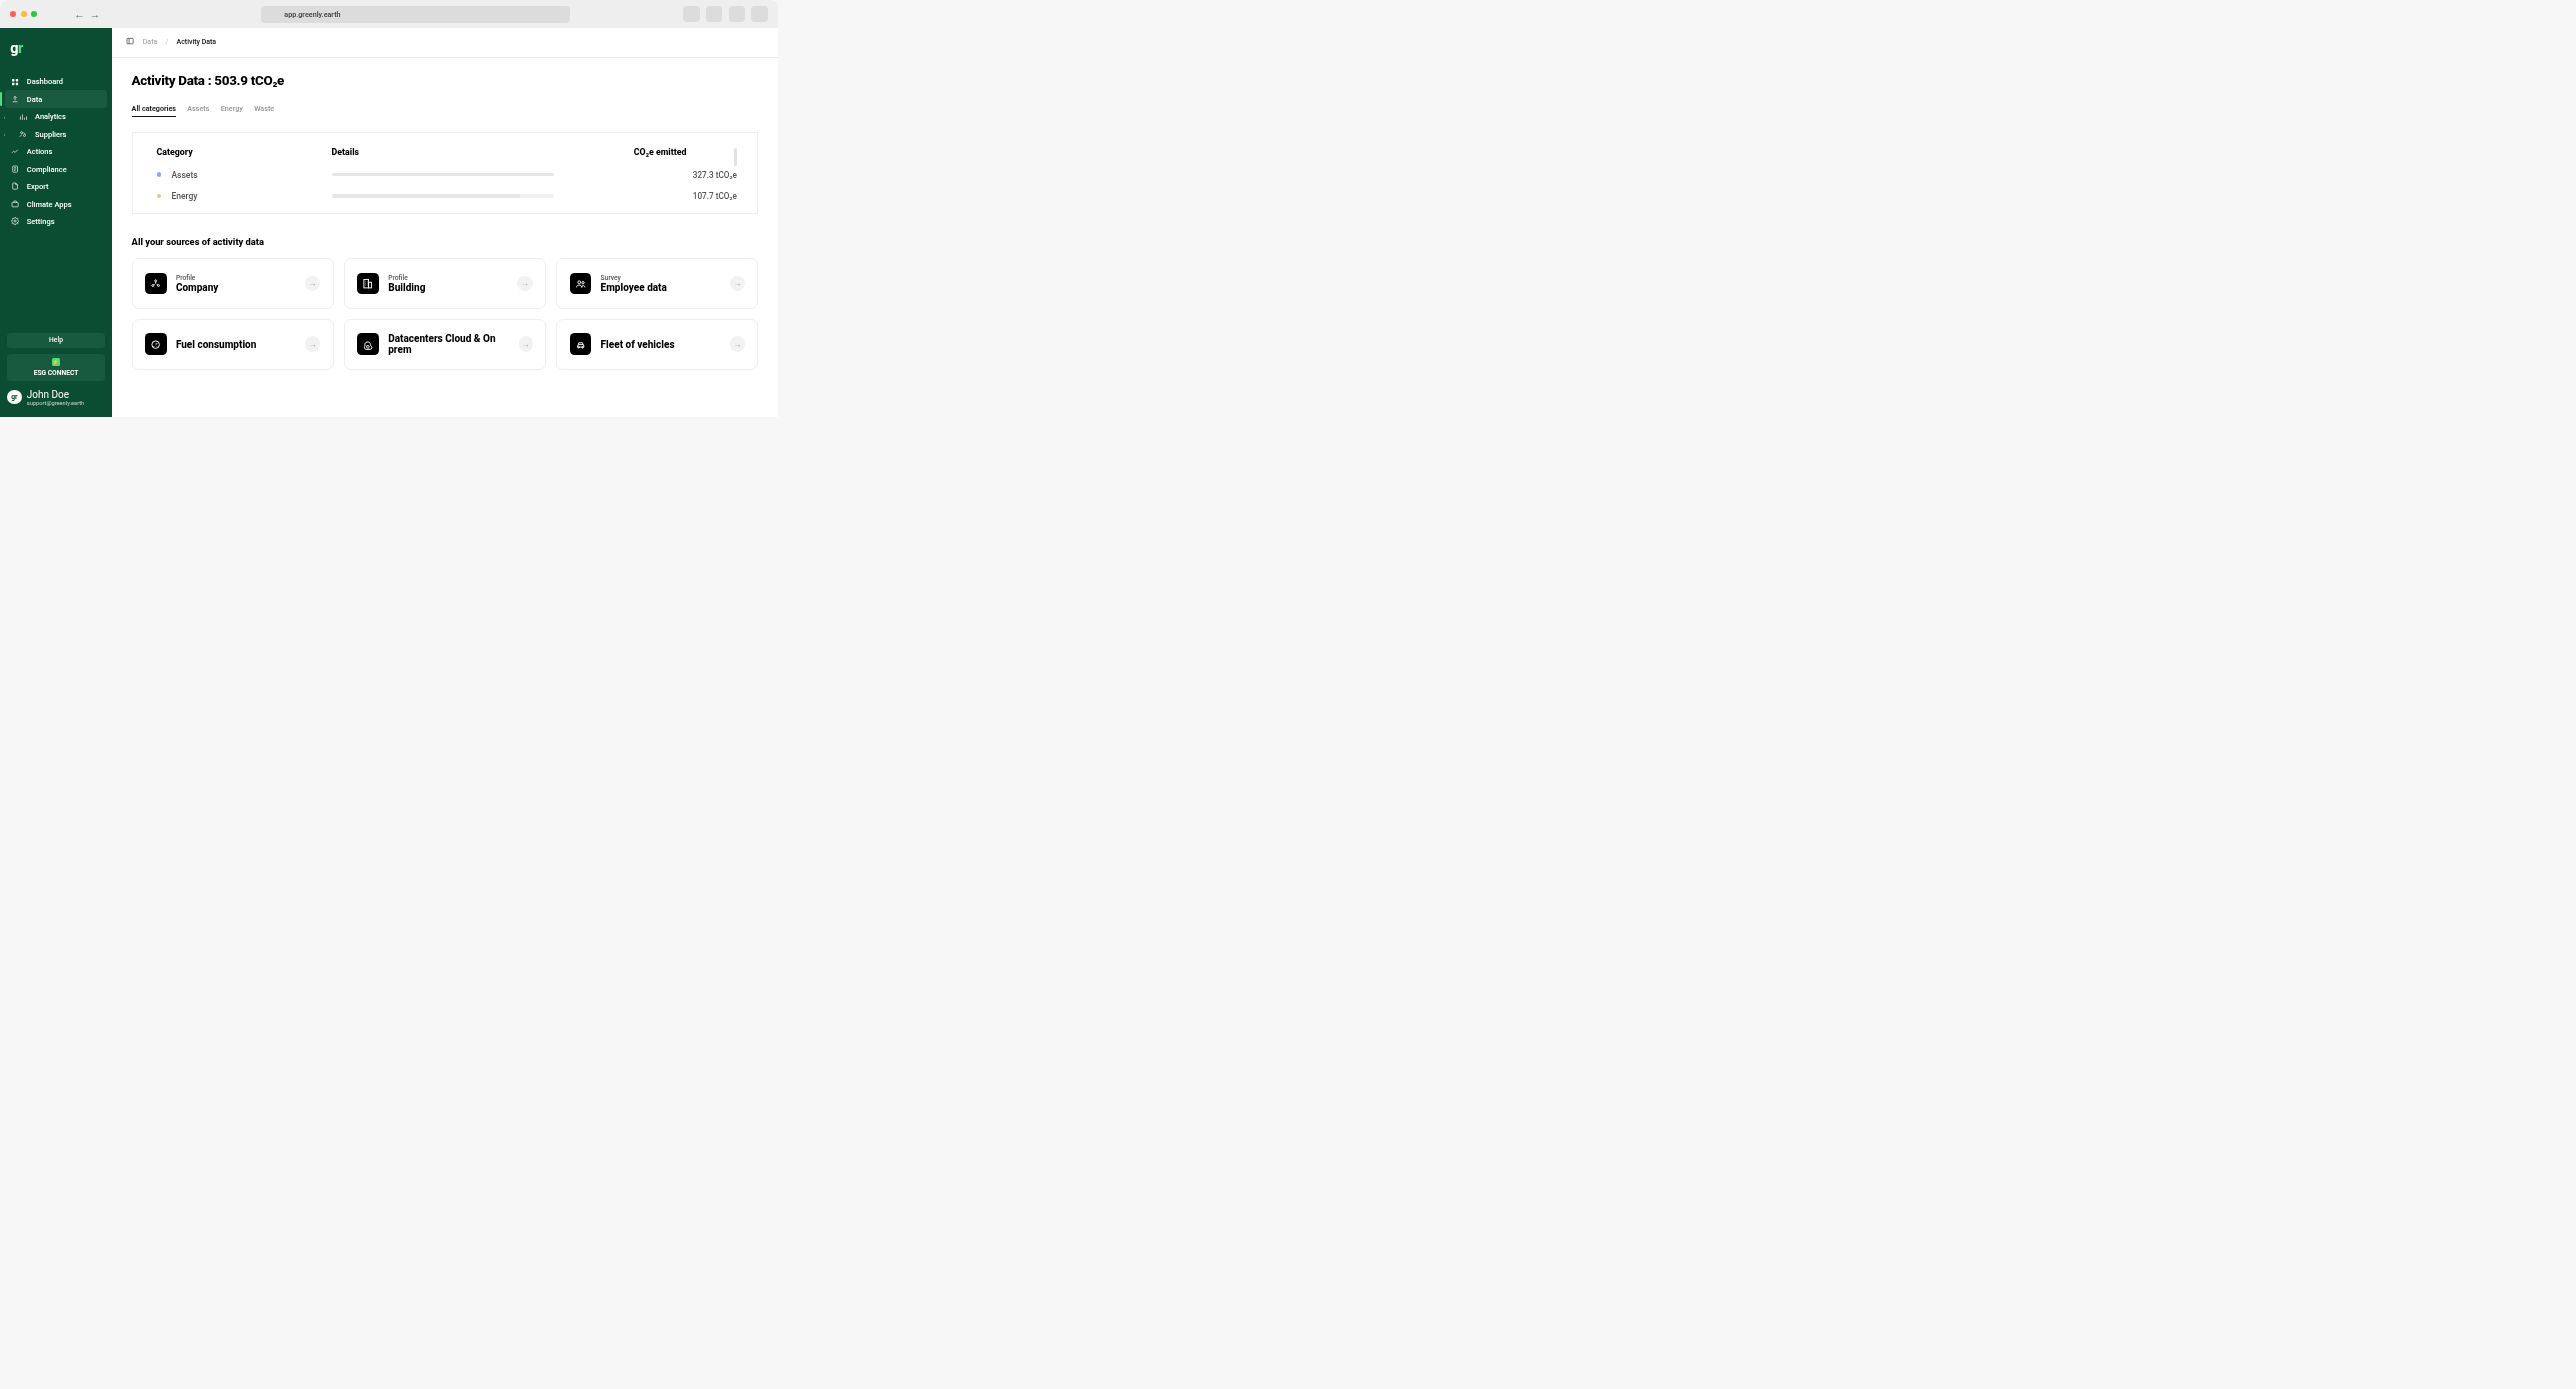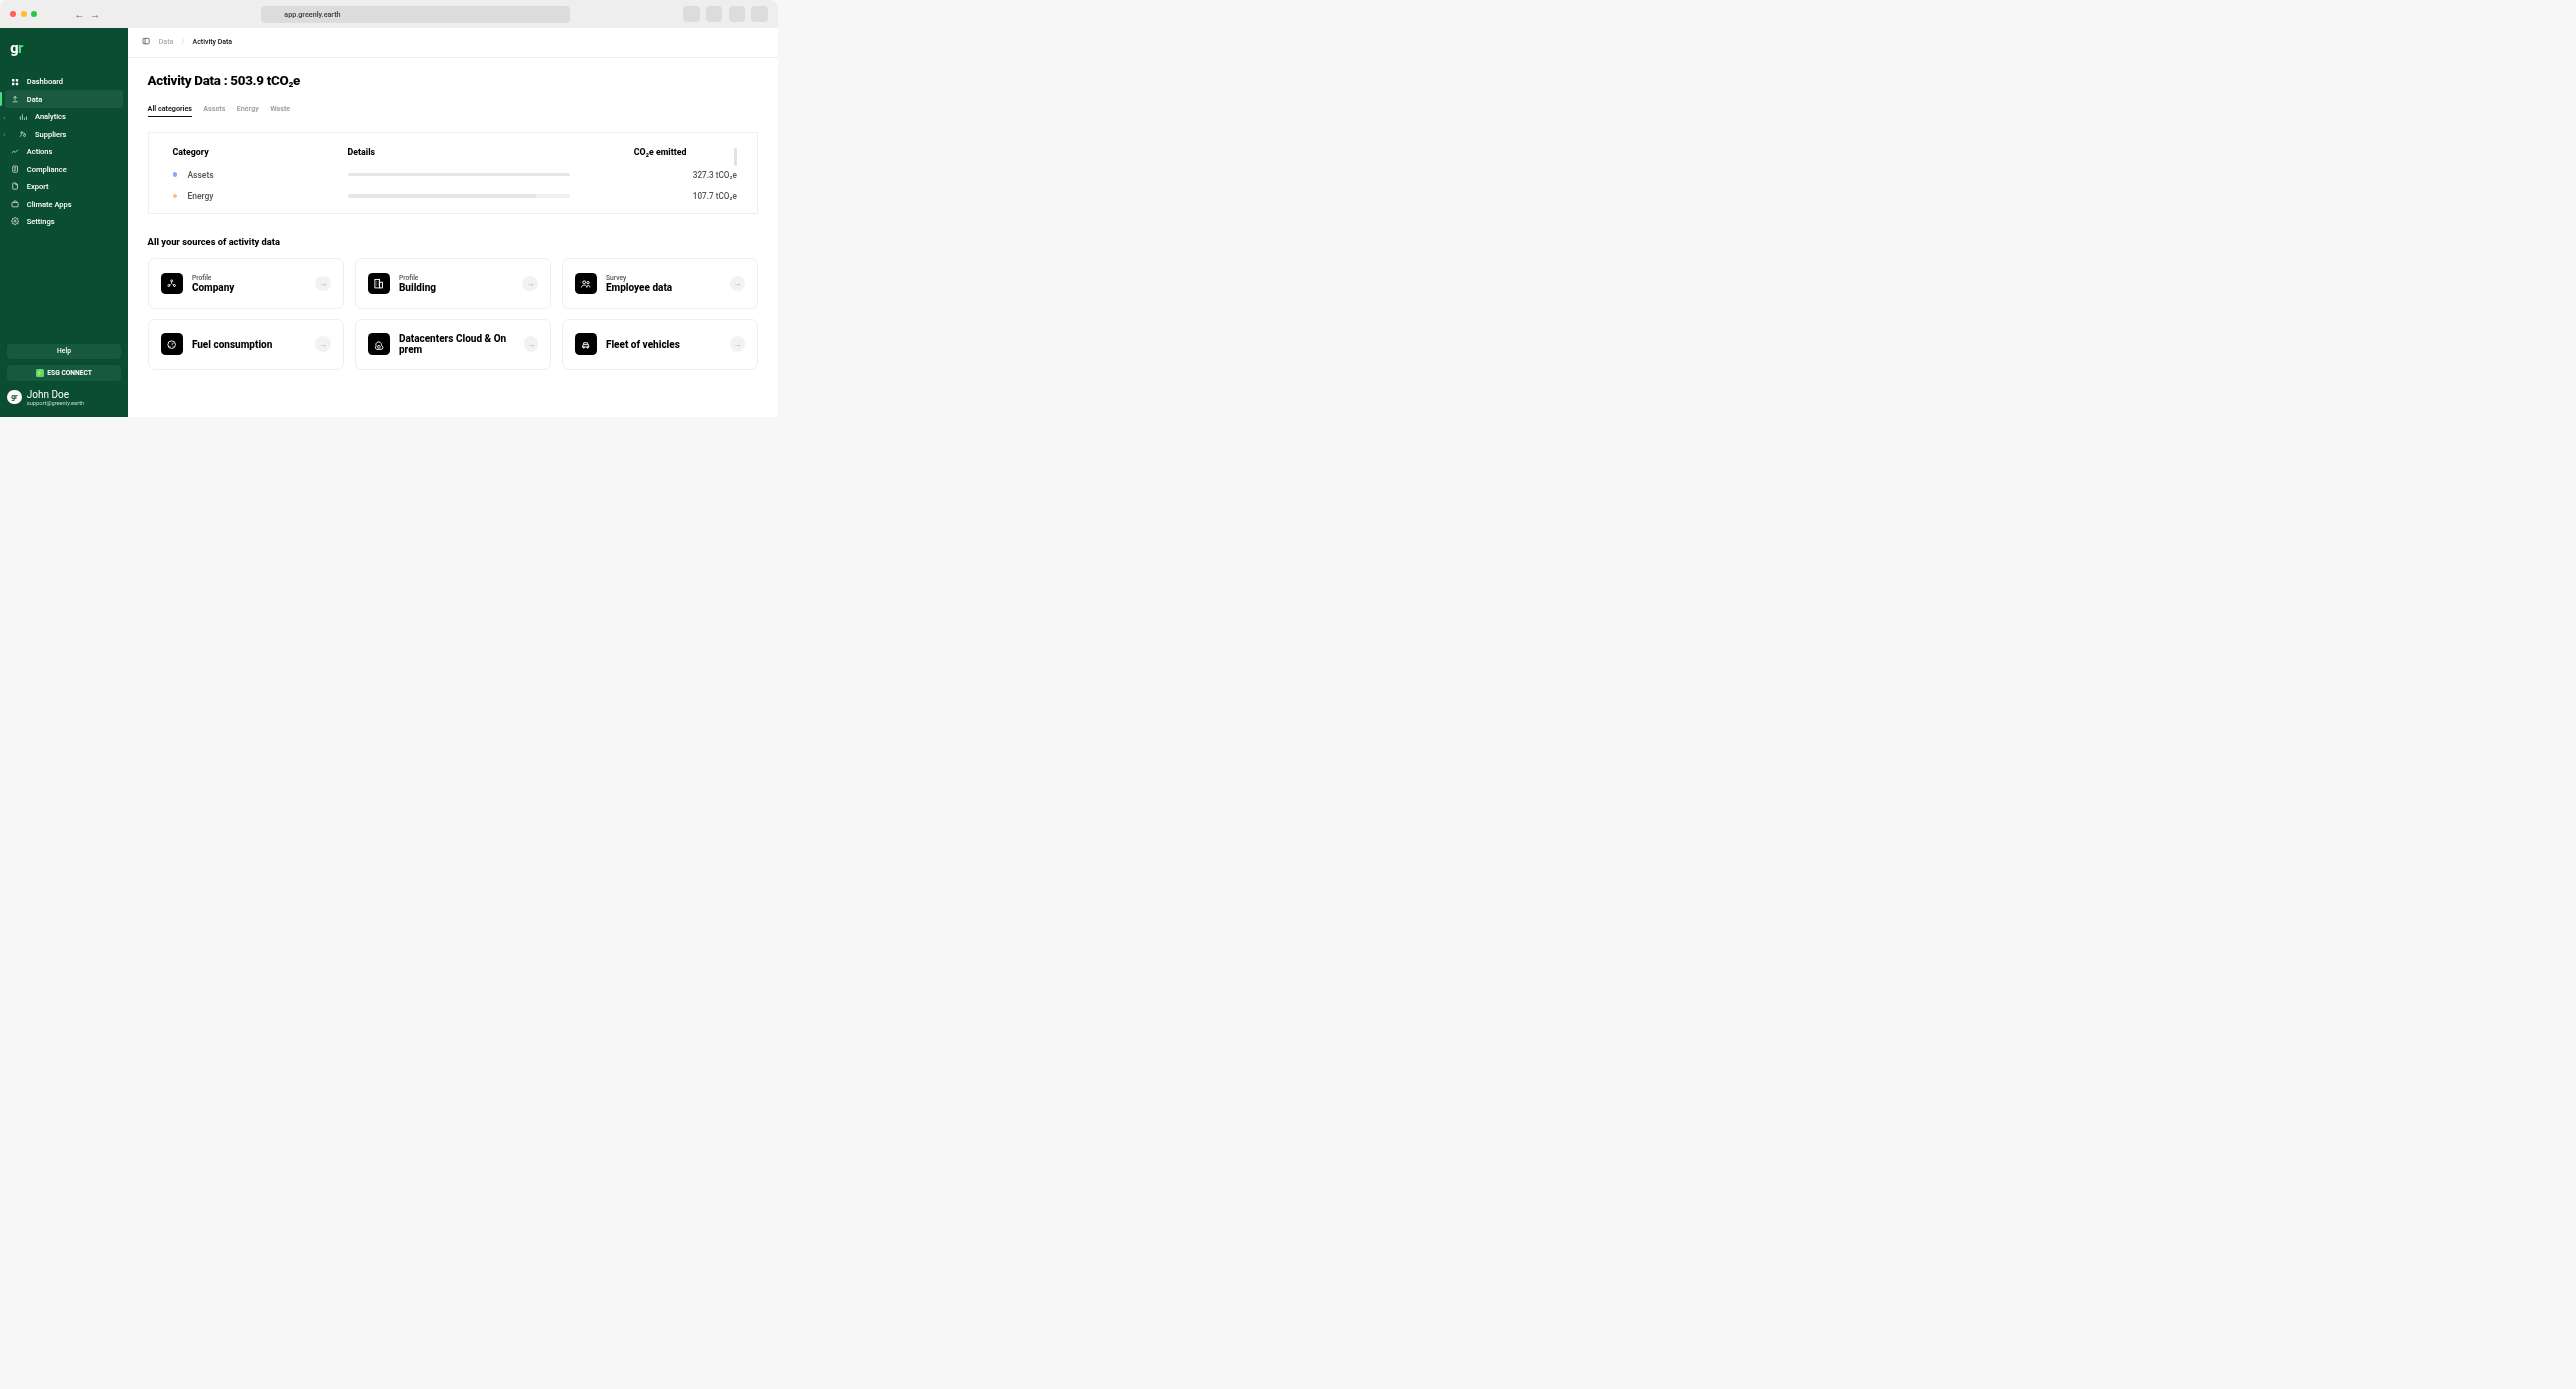--- a/index.html
+++ b/index.html
@@ -11,32 +11,32 @@
     .dot.red    { background: #ff5f57; }
     .dot.yellow { background: #febc2e; }
     .dot.green  { background: #28c840; }
     .nav-arrows { display: flex; gap: 3.1px; margin-left: 31px; }
     .nav-arrow { width: 12.4px; height: 12.4px; display: flex; align-items: center; justify-content: center; color: #6b6b6b; cursor: default; font-size: 10.3px; }
     .url-bar { flex: 0 0 309px; margin-left: 155px; height: 17px; background: #dcdcdc; border-radius: 4.1px; display: flex; align-items: center; padding: 0 23px; font-size: 7.2px; color: #444; font-weight:600; }
     .chrome-right-boxes { margin-left: auto; display: flex; gap: 6.2px; }
     .chrome-right-boxes div { width: 16.5px; height: 16.5px; background: #dcdcdc; border-radius: 4.1px; }
     .app-body { flex: 1; display: flex; min-height: 0; }
     
-    .sidebar { width: 128px; background: #0b4d32; display: flex; flex-direction: column; color: #fff; }
+    .sidebar { width: 112px; background: #0b4d32; display: flex; flex-direction: column; color: #fff; }
     .sidebar-logo { padding: 12.4px 10.3px 15.5px 10.3px; font-weight: 800; font-size: 14.4px; letter-spacing: -0.5px; }
     .sidebar-logo .r { color: #4ade80; }
     .nav-item { display: flex; align-items: center; gap: 7.2px; padding: 4.1px 8.2px 4.1px 10.3px; font-size: 7.5px; font-weight: 500; cursor: pointer; position: relative; }
     .nav-item .caret { position: absolute; left: 3.6px; font-size: 5.2px; opacity: .55; }
     .nav-item.has-caret { padding-left: 18.5px; }
     .nav-item .icon { width: 9.3px; height: 9.3px; display: inline-flex; align-items: center; justify-content: center; }
     .nav-item.active { background: #1a5a40; border-radius: 3.1px; margin: 0 5.2px; padding-left: 5.2px; }
     .nav-item.active::before { content: ""; position: absolute; left: -5.2px; top: 2.1px; bottom: 2.1px; width: 2.1px; background: #4ade80; border-radius: 1px; }
     .sidebar-spacer { flex: 1; }
     .help-btn { margin: 0 7.2px 6.2px; background: #185a3f; border-radius: 4.1px; text-align: center; padding: 3.6px 0; font-size: 6.7px; font-weight: 500; }
-    .esg-connect { margin: 0 7.2px 8.2px; background: #185a3f; border-radius: 4.1px; padding: 3.6px 0; font-size: 6.7px; font-weight: 700; text-align: center; display: flex; align-items: center; justify-content: center; gap: 3.1px; }
+    .esg-connect { margin: 0 7.2px 8.2px; background: #185a3f; border-radius: 4.1px; padding: 3.6px 0; font-size: 6.7px; font-weight: 700; text-align: center; display: flex; align-items: center; justify-content: center; gap: 3.1px; flex-direction: column; }
     .esg-connect .bolt { background: #4ade80; color: #0b4d32; width: 8.2px; height: 8.2px; border-radius: 1.5px; display: inline-flex; align-items: center; justify-content: center; font-size: 5.7px; }
     .user-block { display: flex; align-items: center; gap: 5.2px; padding: 0 7.2px 11.3px; }
     .user-avatar { width: 14.4px; height: 14.4px; background: #fff; color: #0b4d32; border-radius: 50%; display: flex; align-items: center; justify-content: center; font-weight: 800; font-size: 6.7px; }
     .user-name { font-size: 10px; font-weight: 400; }
     .user-email { font-size: 5.7px; opacity: .75; }
     
     .main { flex: 1; display: flex; flex-direction: column; min-width: 0; background: #fff; }
     .breadcrumb-bar { border-bottom: 0.5px solid #ebebeb; padding: 9.3px 14.4px; display: flex; align-items: center; gap: 8.2px; font-size: 7px; }
     .breadcrumb-bar .crumb-icon { color: #333; }
     .breadcrumb-bar .crumb-link { color: #999; }

